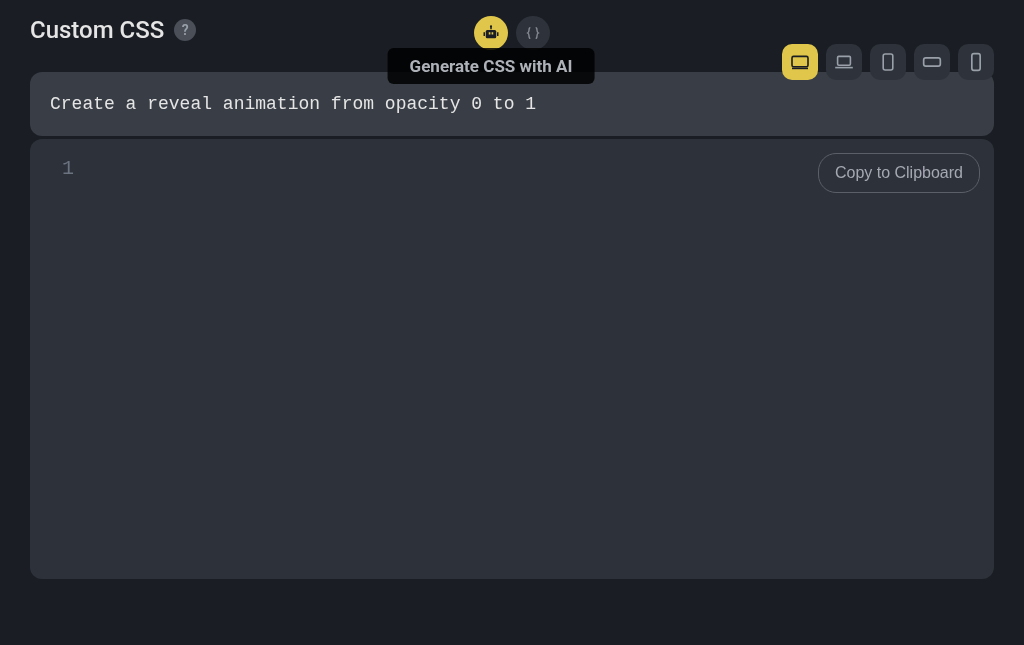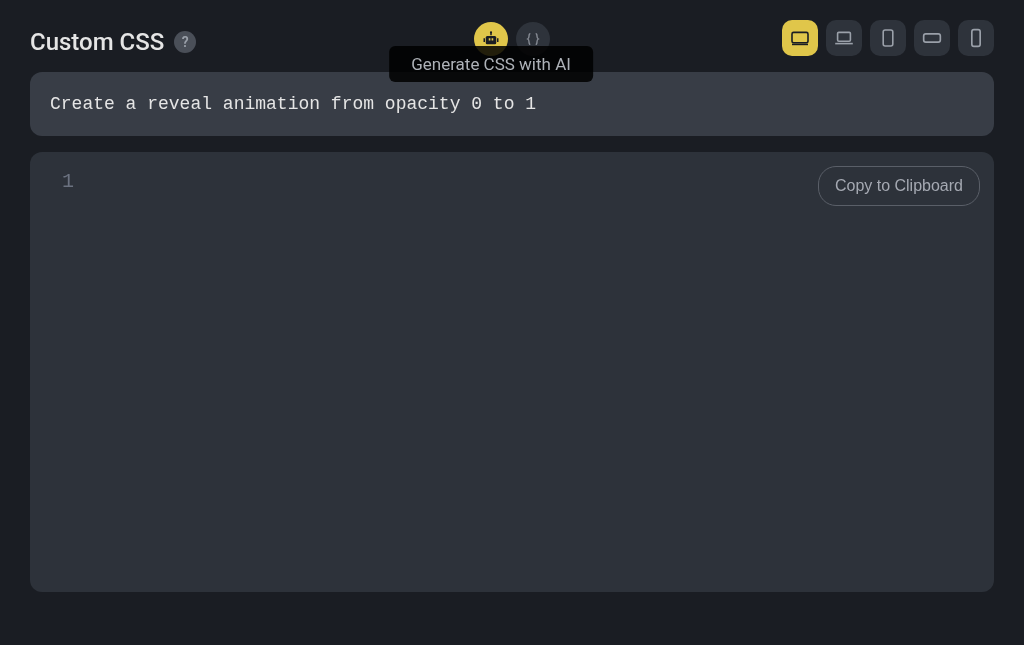--- a/index.html
+++ b/index.html
@@ -6,24 +6,25 @@
     body {
       background: #1a1d23;
       font-family: -apple-system, BlinkMacSystemFont, "Segoe UI", Roboto, sans-serif;
       width: 1024px;
       height: 645px;
       overflow: hidden;
       color: #e5e5e5;
     }
     .header {
       display: flex;
-      align-items: flex-end;
+      align-items: flex-start;
       padding: 16px 30px;
       height: 72px;
       position: relative;
+      flex-direction: column;
     }
     .title-group {
       display: flex;
       align-items: center;
       gap: 10px;
     }
     .title {
       font-size: 24px;
       font-weight: 500;
       color: #e5e5e5;
@@ -81,40 +82,40 @@
       background: #2e333b;
     }
     .device-btn.active { background: #e0c64a; }
     .device-btn svg { stroke: #9aa0a9; fill: none; stroke-width: 2; }
     .device-btn.active svg { stroke: #1a1d23; }
     .tooltip-wrapper {
       position: relative;
     }
     .tooltip {
       position: absolute;
-      top: 24px;
+      top: 32px;
       left: 50%;
       transform: translateX(-50%);
       background: rgba(0,0,0,0.85);
       color: #aeb2b8;
       padding: 8px 22px;
       border-radius: 6px;
       font-size: 17px;
-      font-weight: 400;
+      font-weight: 700;
       white-space: nowrap;
       z-index: 10;
     }
     .content-area {
       padding: 0 30px;
     }
     .input-box {
       background: #383d46;
       border-radius: 12px;
       padding: 22px 20px;
-      margin-bottom: 16px;
+      margin-bottom: 3px;
     }
     .input-text {
       font-family: "SFMono-Regular", Consolas, "Liberation Mono", Menlo, monospace;
       font-size: 18px;
       color: #e5e5e5;
       width: 100%;
       background: transparent;
       border: none;
       outline: none;
     }

